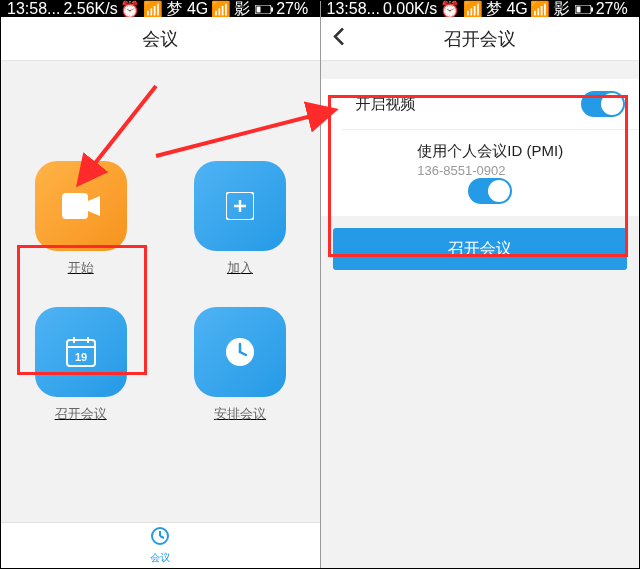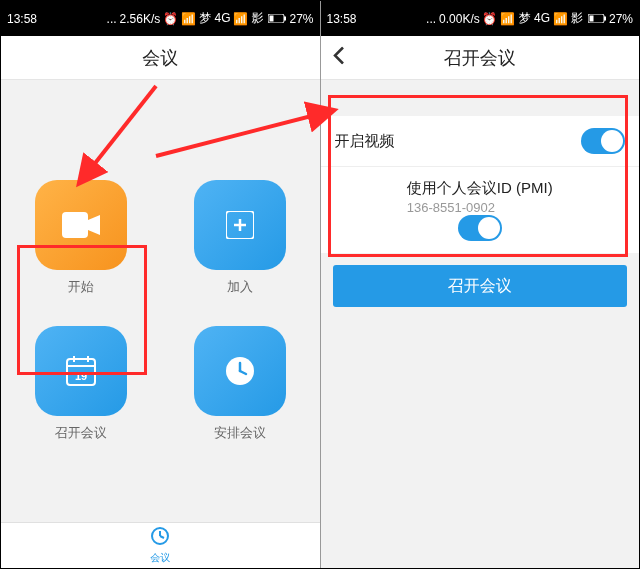--- a/index.html
+++ b/index.html
@@ -1,39 +1,39 @@
 <!DOCTYPE html>
 <html><head>
 <meta charset="utf-8">
 <style>
   * { margin: 0; padding: 0; box-sizing: border-box; }
   body { font-family: -apple-system, "Helvetica Neue", Arial, sans-serif; background: #fff; }
   .container { width: 640px; height: 569px; display: flex; position: relative; border: 1px solid #000; }
   .phone { flex: 1; display: flex; flex-direction: column; background: #f2f2f2; position: relative; }
   .phone-left { border-right: 1px solid #999; }
-  .statusbar { height: 35px; background: #000; color: #fff; font-size: 12px; display: flex; align-items: center; justify-content: space-between; padding: 0 6px; }
+  .statusbar { height: 16px; background: #000; color: #fff; font-size: 16px; display: flex; align-items: center; justify-content: flex-start; padding: 0 6px; }
   .sb-left { display: flex; align-items: center; gap: 4px; }
   .sb-right { display: flex; align-items: center; gap: 3px; }
   .battery { display: inline-flex; align-items: center; }
   .battery svg { margin-left: 2px; }
   .header { height: 44px; background: #fff; display: flex; align-items: center; justify-content: center; position: relative; border-bottom: 1px solid #e5e5e5; }
   .header-title { font-size: 18px; color: #222; font-weight: 500; }
   .back-btn { position: absolute; left: 12px; top: 50%; transform: translateY(-50%); font-size: 20px; color: #333; }
   .content { flex: 1; background: #f2f2f2; position: relative; }
   .grid { display: grid; grid-template-columns: 1fr 1fr; row-gap: 30px; padding: 100px 0 0 0; }
-  .tile { display: flex; flex-direction: column; align-items: center; gap: 8px; }
+  .tile { display: flex; flex-direction: column; align-items: center; gap: 8px; text-decoration: underline; }
   .tile-box { width: 92px; height: 90px; border-radius: 22px; display: flex; align-items: center; justify-content: center; }
   .tile-orange { background: linear-gradient(135deg, #ffb347, #f7931e); }
   .tile-blue { background: linear-gradient(135deg, #4fb3f4, #259ae6); }
   .tile-label { font-size: 13px; color: #666; }
   .bottom-nav { height: 46px; background: #fff; border-top: 1px solid #e0e0e0; display: flex; }
   .nav-item { flex: 1; display: flex; flex-direction: column; align-items: center; justify-content: center; gap: 1px; }
   .nav-label { font-size: 10px; color: #999; }
   .nav-label.active { color: #259ae6; }
-  .section { background: #fff; margin-top: 36px; }
+  .section { background: #fff; margin-top: 18px; padding-left: 21px; }
   .row { padding: 12px 14px; display: flex; align-items: center; justify-content: space-between; border-bottom: 1px solid #eee; }
   .row:last-child { border-bottom: none; flex-direction: column; }
   .row-main { display: flex; flex-direction: column; gap: 2px; }
   .row-title { font-size: 15px; color: #222; }
   .row-sub { font-size: 13px; color: #999; }
   .toggle { width: 44px; height: 26px; background: #259ae6; border-radius: 13px; position: relative; }
   .toggle::after { content: ""; position: absolute; right: 2px; top: 2px; width: 22px; height: 22px; background: #fff; border-radius: 50%; }
   .big-btn { margin: 12px 12px 0 12px; height: 42px; background: #259ae6; color: #fff; font-size: 16px; display: flex; align-items: center; justify-content: center; border-radius: 3px; }
   .highlight-red { position: absolute; border: 3px solid #ff2a2a; pointer-events: none; }
   .hl1 { left: 16px; top: 244px; width: 130px; height: 130px; }

